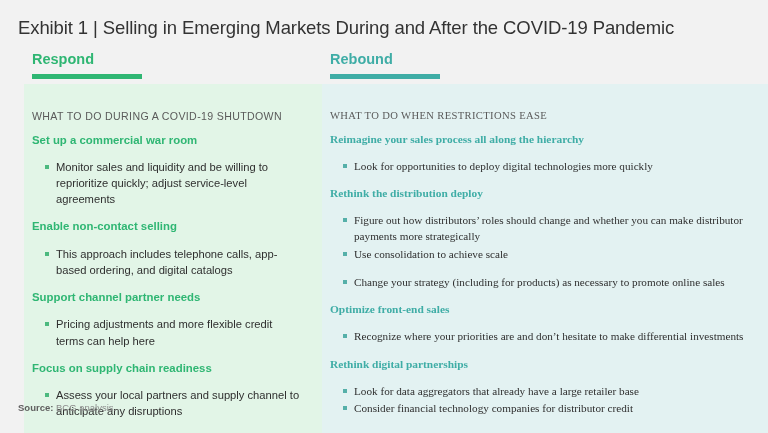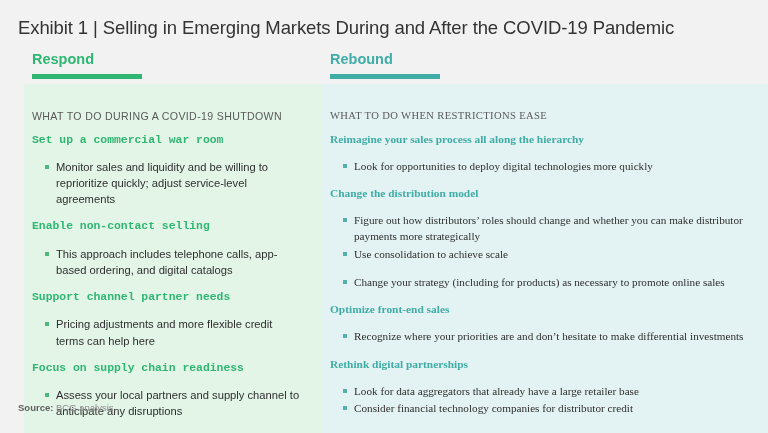--- a/index.html
+++ b/index.html
@@ -84,21 +84,21 @@
 
   .group { margin-bottom: 12px; }
   .group:last-child { margin-bottom: 0; }
 
   .group-title {
     font-size: 11.4px;
     font-weight: bold;
     margin: 0 0 3px 0;
     line-height: 1.25;
   }
-  .col-left  .group-title { color: #2fb673; font-family: Liberation Mono, monospace; }
+  .col-left  .group-title { color: #2fb673; }
   .col-right .group-title { color: #3fada6; }
 
   ul.bullets {
     list-style: none;
     margin: 12px;
     padding: 0;
   }
   ul.bullets li {
     position: relative;
     padding-left: 12px;
@@ -190,21 +190,21 @@
         <div class="kicker">WHAT TO DO WHEN RESTRICTIONS EASE</div>
 
         <div class="group">
           <div class="group-title">Reimagine your sales process all along the hierarchy</div>
           <ul class="bullets">
             <li><span class="sq"></span><span>Look for opportunities to deploy digital technologies more quickly</span></li>
           </ul>
         </div>
 
         <div class="group">
-          <div class="group-title">Change the distribution model</div>
+          <div class="group-title">Rethink the distribution deploy</div>
           <ul class="bullets">
             <li><span class="sq"></span><span>Figure out how distributors’ roles should change and whether you can make distributor payments more strategically</span></li>
             <li><span class="sq"></span><span>Use consolidation to achieve scale</span></li>
           </ul>
         </div>
 
         <div class="group">
           <ul class="bullets">
             <li><span class="sq"></span><span>Change your strategy (including for products) as necessary to promote online sales</span></li>
           </ul>

